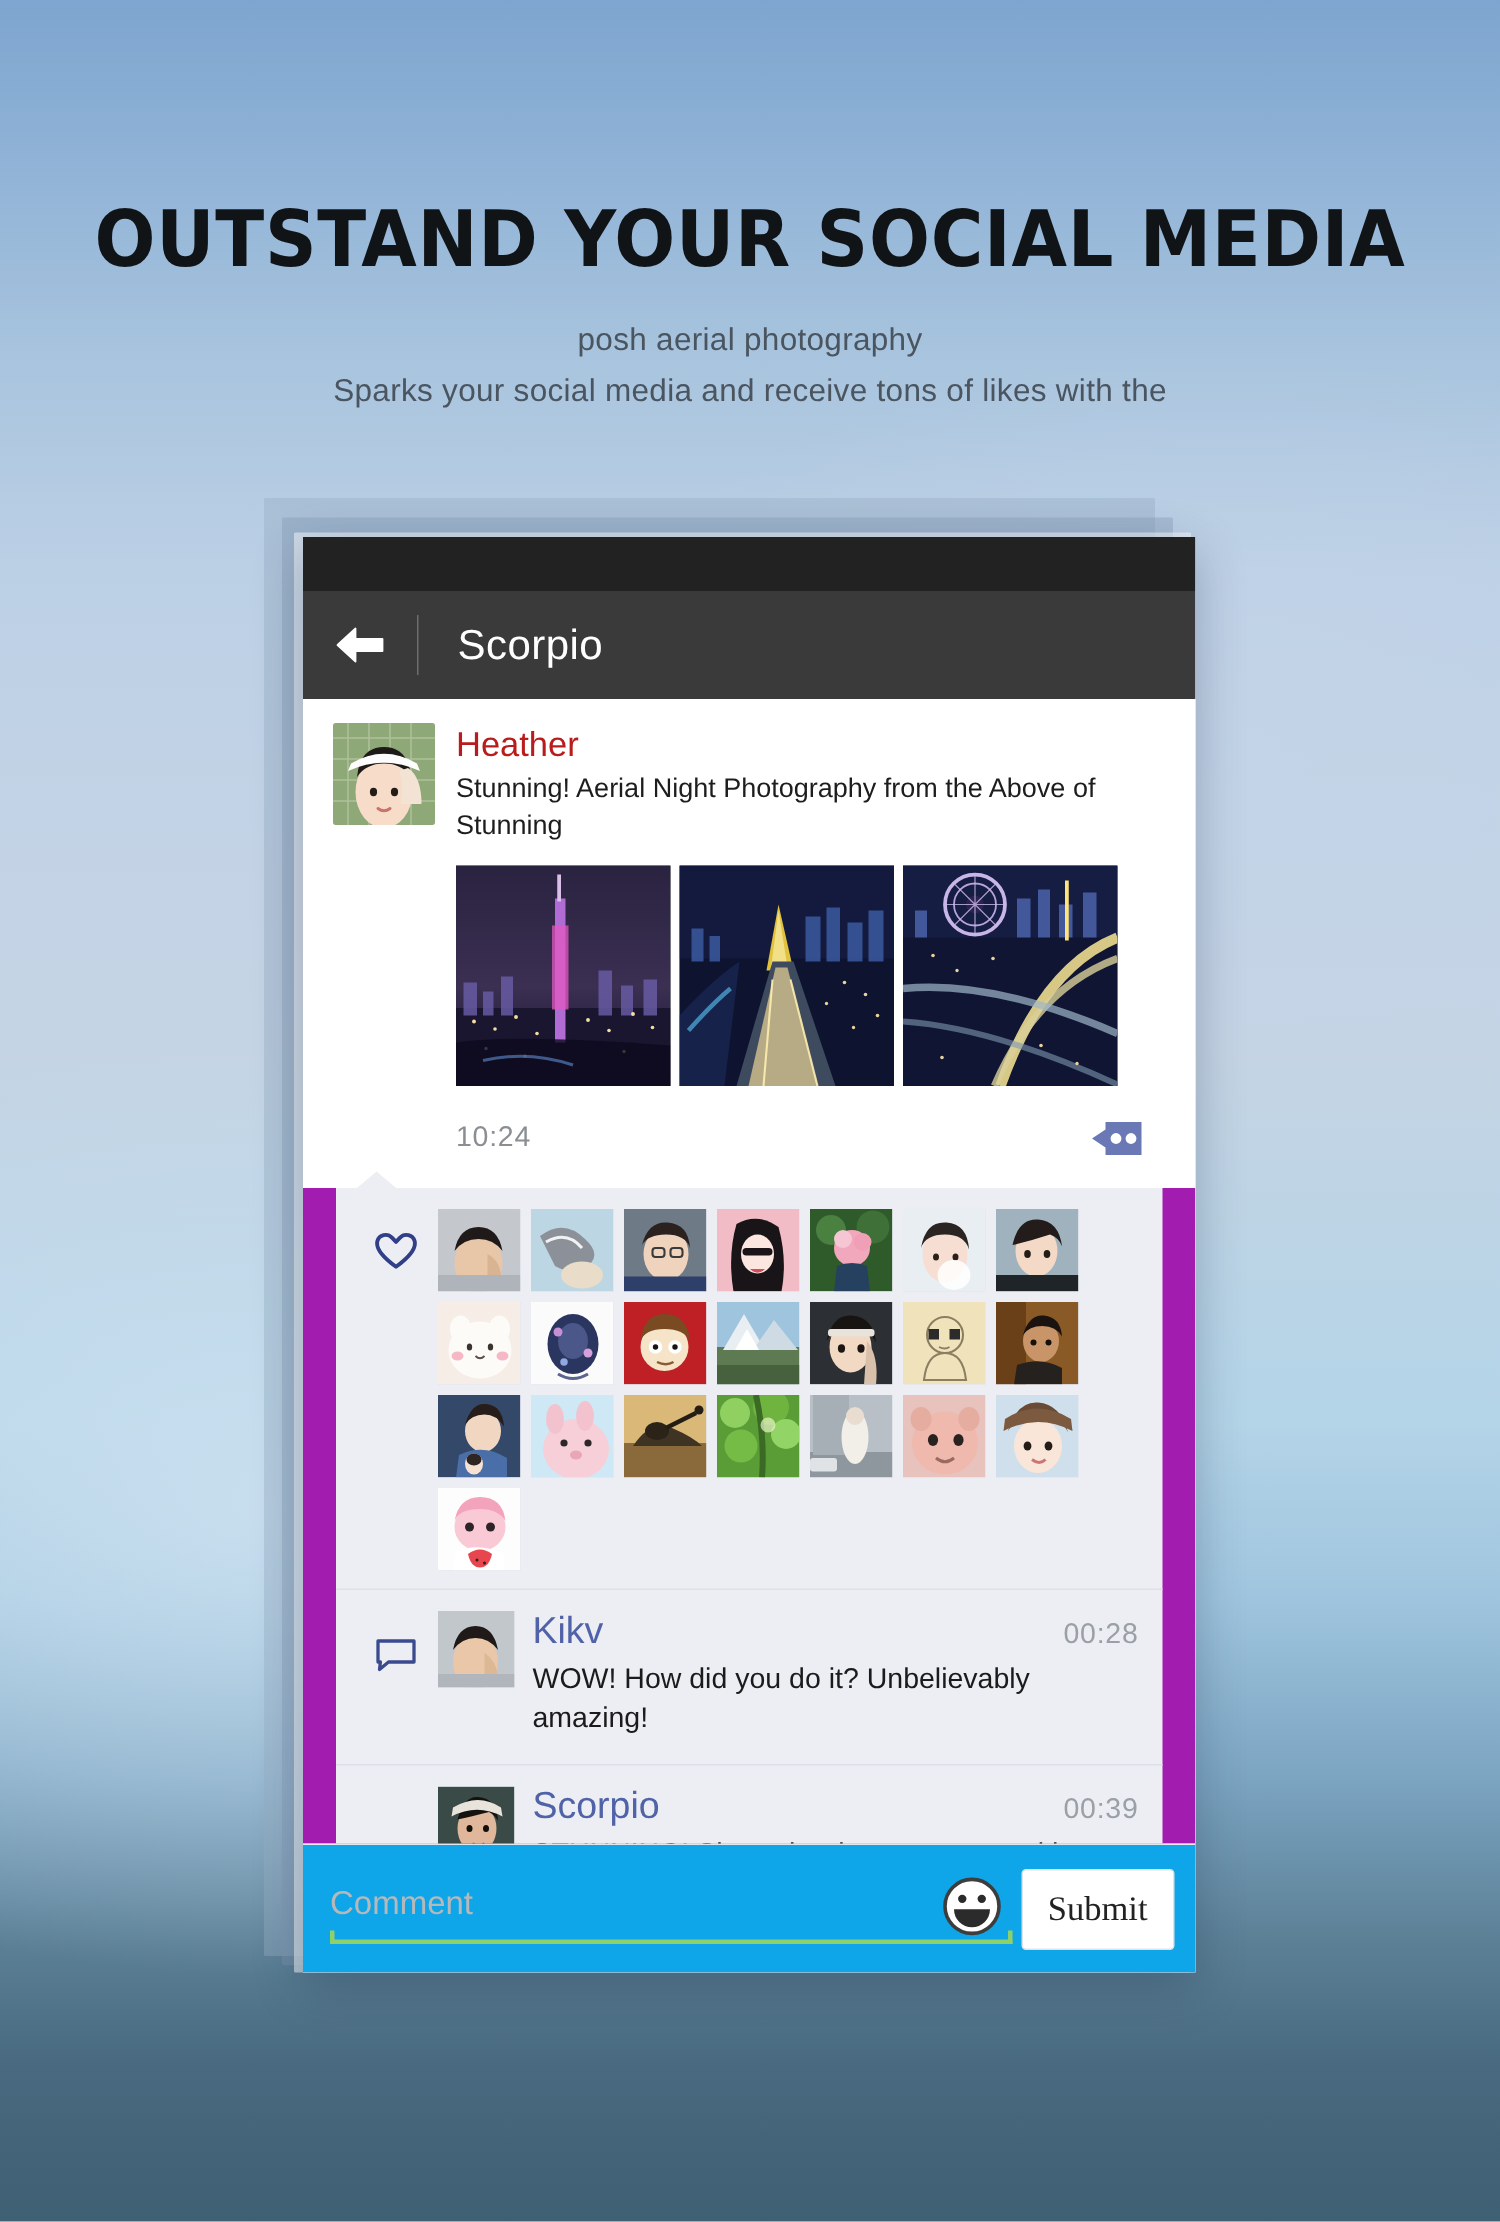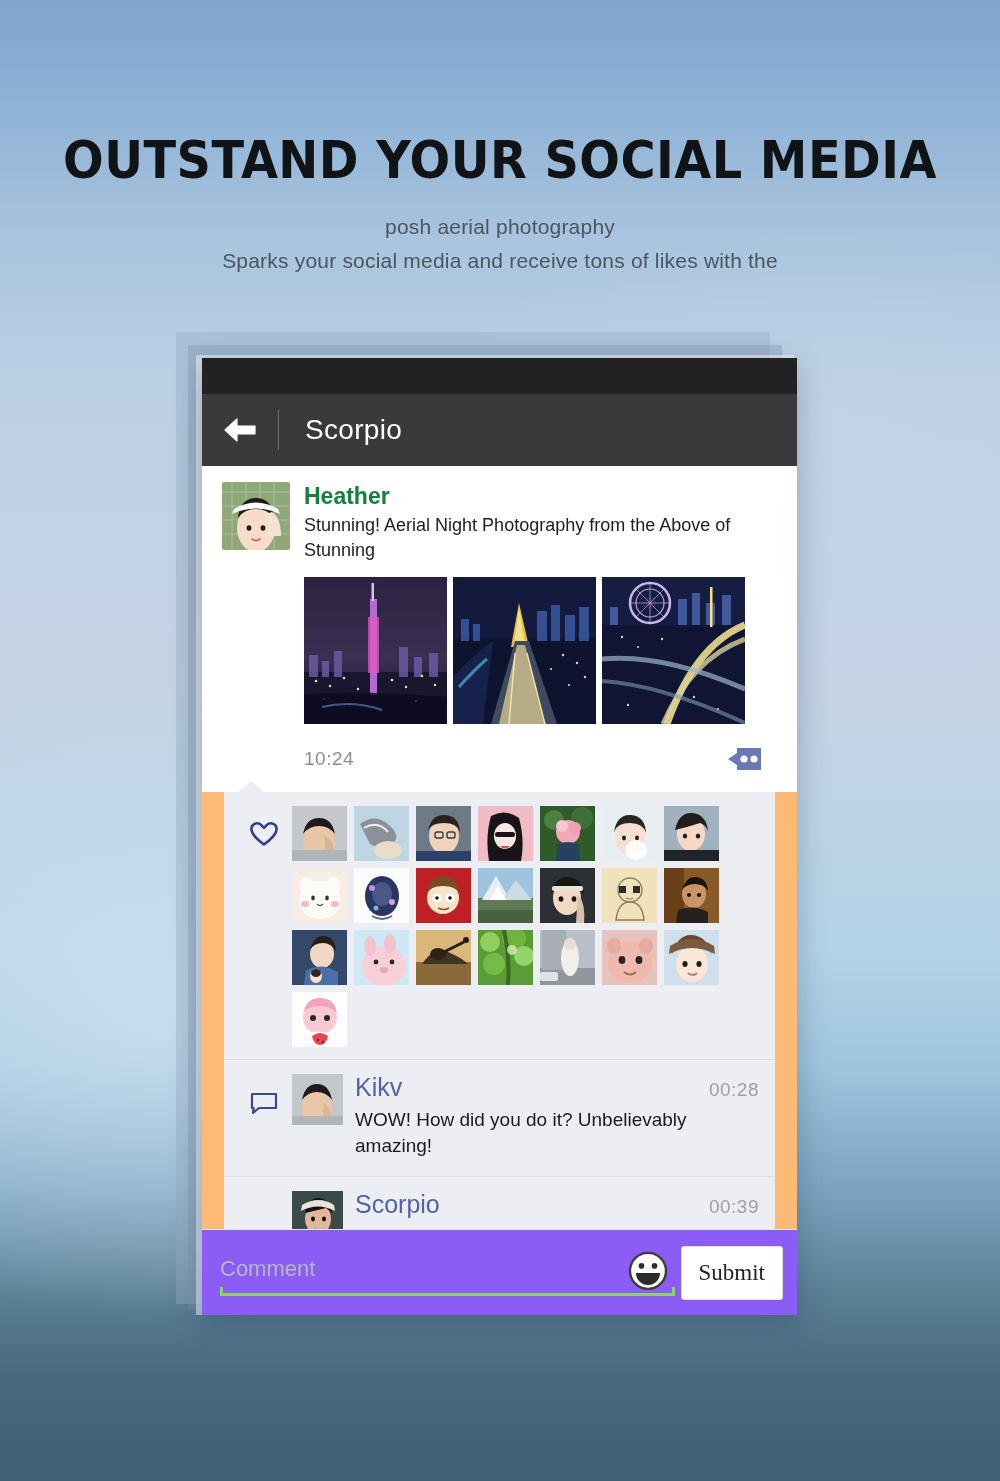--- a/index.html
+++ b/index.html
@@ -152,24 +152,24 @@
     overflow: hidden;
     background: #cfd6d2;
   }
   .avatar svg { display: block; width: 100%; height: 100%; }
   .post-body {
     margin-left: 14px;
     flex: 1 1 auto;
     min-width: 0;
   }
   .author {
-    color: #15803d;
+    color: #b91c1c;
     font-size: 23px;
     line-height: 1.22;
-    font-weight: 700;
+    font-weight: 400;
     cursor: pointer;
   }
   .post-text {
     margin-top: 3px;
     font-size: 18px;
     line-height: 1.38;
     color: #1d1d1d;
   }
 
   .photo-row {
@@ -292,29 +292,29 @@
     letter-spacing: 0.5px;
   }
   .c-text {
     margin-top: 6px;
     font-size: 19px;
     line-height: 1.38;
     color: #1b1b1b;
   }
 
   .comments-wrap {
-    background: #fdba74;
+    background: #a21caf;
     flex: 1 1 auto;
   }
 
   
   .inputbar {
     flex: 0 0 auto;
     height: 86px;
-    background: #8b5cf6;
+    background: #0ea5e9;
     border-top: 1px solid #e3e6ea;
     display: flex;
     align-items: center;
     padding: 0 14px 0 18px;
   }
   .comment-field {
     flex: 1 1 auto;
     position: relative;
     height: 54px;
     display: flex;

